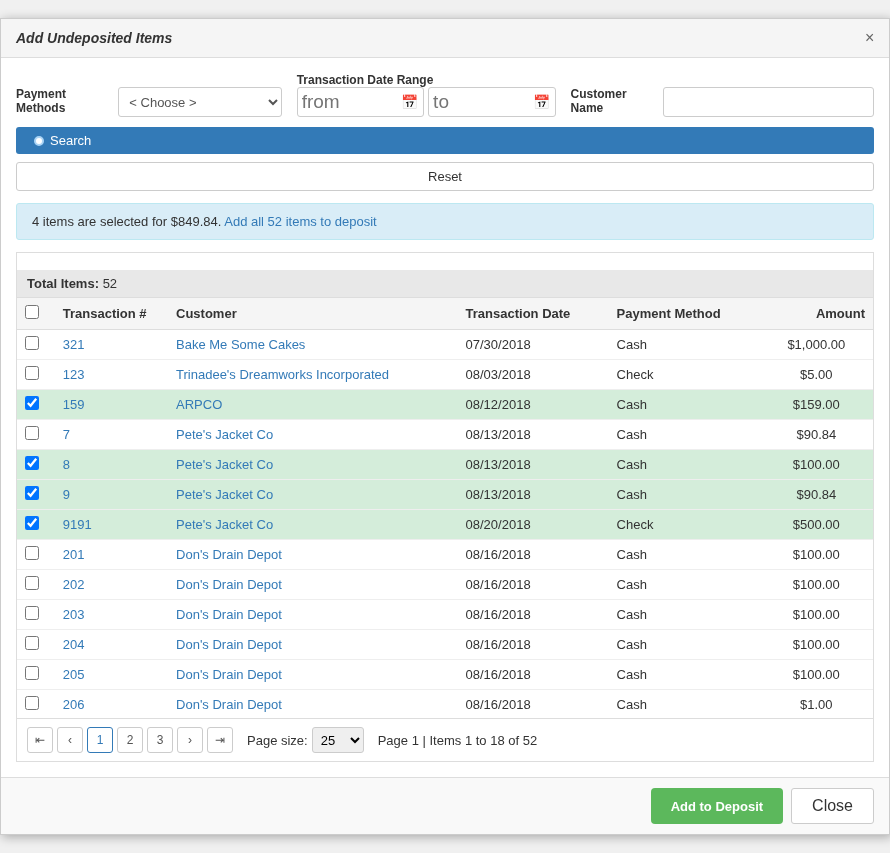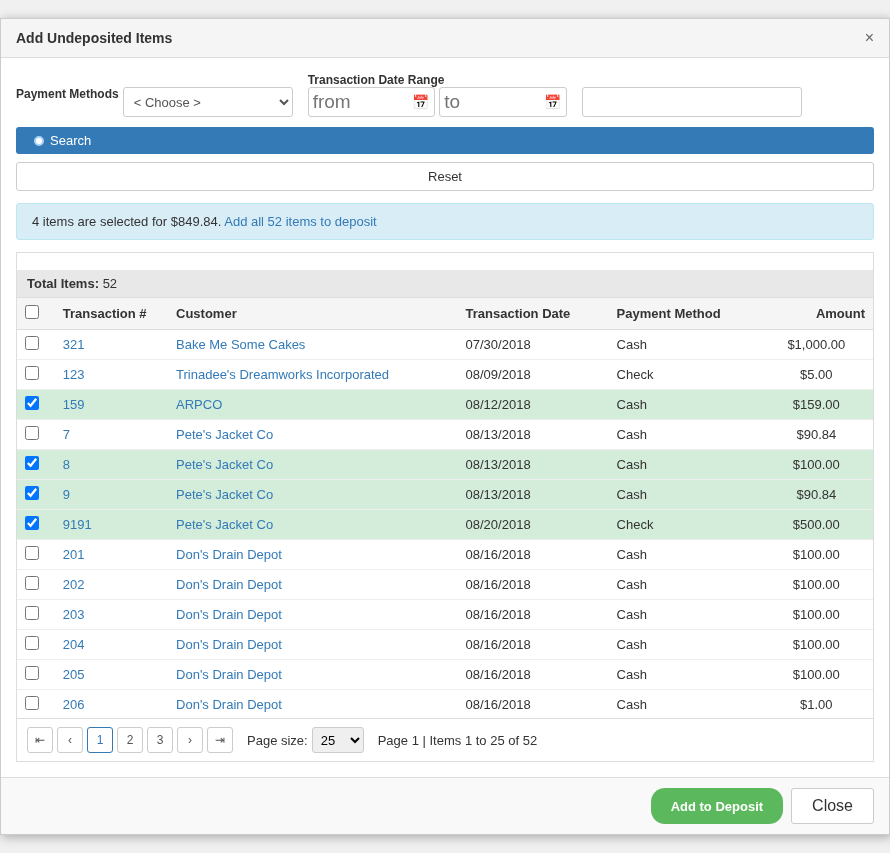--- a/index.html
+++ b/index.html
@@ -18,20 +18,21 @@
       border: 1px solid #ccc;
       box-shadow: 2px 2px 10px rgba(0,0,0,0.3);
     }
     .dialog-header {
       background: #f5f5f5;
       border-bottom: 1px solid #ddd;
       padding: 10px 15px;
       display: flex;
       justify-content: space-between;
       align-items: center;
+      font-style: italic;
     }
     .dialog-title {
       font-size: 14px;
       font-weight: bold;
       color: #333;
     }
     .close-x {
       cursor: pointer;
       color: #666;
       font-size: 16px;
@@ -260,21 +261,21 @@
       justify-content: flex-end;
       padding: 10px 15px;
       gap: 8px;
       border-top: 1px solid #ddd;
       background: #f9f9f9;
     }
     .btn-add-deposit {
       background: #5cb85c;
       color: #fff;
       border: none;
-      border-radius: 14px;
+      border-radius: 4px;
       padding: 8px 20px;
       cursor: pointer;
       font-size: 13px;
       font-weight: bold;
     }
     .btn-close {
       background: #fff;
       color: #333;
       border: 1px solid #ccc;
       border-radius: 3px;
@@ -321,20 +322,21 @@
             <span class="cal-icon">📅</span>
           </div>
           <div class="date-input-wrap">
             <input type="text" placeholder="to" style="">
             <span class="cal-icon">📅</span>
           </div>
         </div>
       </div>
 
       <div class="filter-group">
+        <span class="filter-label">Customer Name</span>
         <input type="text" class="customer-input" value="" style="">
       </div>
     </div>
 
     <div class="search-reset-row">
       <button class="btn-search">
         <span class="radio-dot"></span>
         <span>Search</span>
       </button>
       <button class="btn-reset">Reset</button>
@@ -375,21 +377,21 @@
                 <td><a class="link-blue">321</a></td>
                 <td><a class="link-blue">Bake Me Some Cakes</a></td>
                 <td>07/30/2018</td>
                 <td>Cash</td>
                 <td class="amount-col">$1,000.00</td>
               </tr>
               <tr>
                 <td class="col-cb"><input type="checkbox" class="cb" style=""></td>
                 <td><a class="link-blue">123</a></td>
                 <td><a class="link-blue">Trinadee's Dreamworks Incorporated</a></td>
-                <td>08/09/2018</td>
+                <td>08/03/2018</td>
                 <td>Check</td>
                 <td class="amount-col">$5.00</td>
               </tr>
               <tr class="selected-row">
                 <td class="col-cb"><input type="checkbox" class="cb" checked="" style=""></td>
                 <td><a class="link-blue">159</a></td>
                 <td><a class="link-blue">ARPCO</a></td>
                 <td>08/12/2018</td>
                 <td>Cash</td>
                 <td class="amount-col">$159.00</td>
@@ -485,21 +487,21 @@
         <button class="page-btn">2</button>
         <button class="page-btn">3</button>
         <button class="page-btn">›</button>
         <button class="page-btn">⇥</button>
         <span class="page-size-label">Page size:</span>
         <select class="page-size-select">
           <option>25</option>
           <option>50</option>
           <option>100</option>
         </select>
-        <span class="page-info">Page 1 | Items 1 to 25 of 52</span>
+        <span class="page-info">Page 1 | Items 1 to 18 of 52</span>
       </div>
     </div>
   </div>
 
   <div class="dialog-footer">
     <button class="btn-add-deposit">Add to Deposit</button>
     <button class="btn-close">Close</button>
   </div>
 </div>
 

